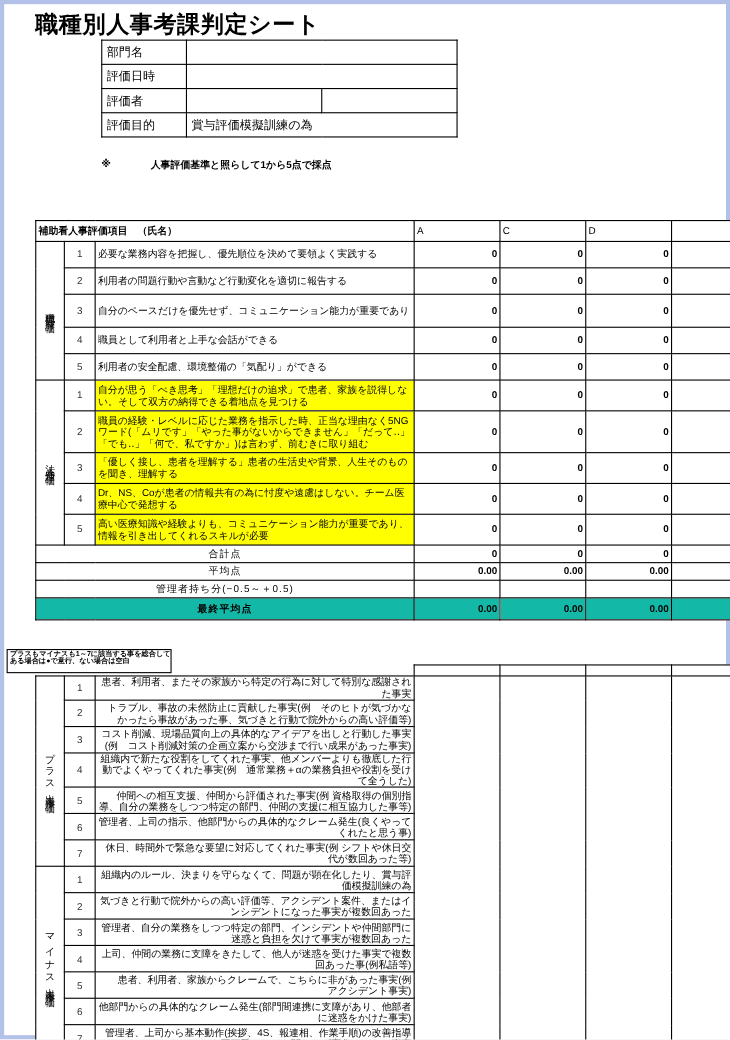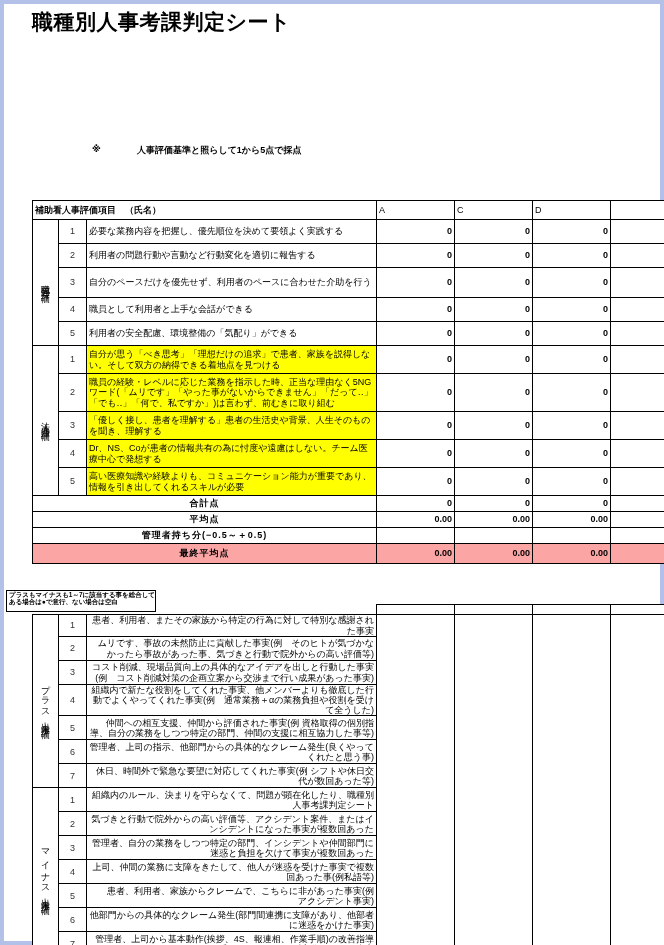--- a/index.html
+++ b/index.html
@@ -134,25 +134,25 @@
     font-size: 11px;
     height: 18px;
   }
   .hdr-col {
     text-align: left;
     vertical-align: top;
     font-size: 9px;
     padding-top: 0px;
   }
   .yellow { background: #ffff00; }
-  .green  { background: #fca5a5; }
+  .green  { background: #14b8a6; }
 
   .sum-label {
     text-align: center;
-    font-weight: bold;
+    font-weight: normal;
     font-size: 13px;
     letter-spacing: 1px;
     margin-top: 12px;
   }
   .sum-val {
     text-align: right;
     padding-right: 6px;
     font-weight: bold;
     font-size: 9px;
   }
@@ -209,20 +209,41 @@
   .memo-line { white-space: nowrap; }
 </style>
 </head>
 <body>
 
 <div class="page-frame">
   <div class="sheet">
 
     <div class="doc-title">職種別人事考課判定シート</div>
 
+    <table class="info">
+      <tbody>
+          <tr>
+        <td class="lbl">部門名</td>
+        <td colspan="2"></td>
+      </tr>
+      <tr>
+        <td class="lbl">評価日時</td>
+        <td colspan="2"></td>
+      </tr>
+      <tr>
+        <td class="lbl">評価者</td>
+        <td style="width:168px"></td>
+        <td></td>
+      </tr>
+      <tr>
+        <td class="lbl">評価目的</td>
+        <td colspan="2">賞与評価模擬訓練の為</td>
+      </tr>
+    </tbody>
+      </table>
 
     <div class="note-asterisk">※</div>
     <div class="note-text">人事評価基準と照らして1から5点で採点</div>
 
     <table class="grid" id="main-grid" style="left:28px; top:196px; width:610px;">
       <colgroup>
         <col class="c-group">
           <col class="c-num">
           <col class="c-item">
         <col class="c-score">
@@ -250,21 +271,21 @@
           <tr style="height:24px">
             <td class="num-cell">2</td>
             <td class="item-cell">利用者の問題行動や言動など行動変化を適切に報告する</td>
             <td class="score-cell">0</td>
             <td class="score-cell">0</td>
             <td class="score-cell">0</td>
             <td class="score-cell">0</td>
           </tr>
           <tr style="height:30px">
             <td class="num-cell">3</td>
-            <td class="item-cell">自分のペースだけを優先せず、利用者のペースに合わせた介助を行う</td>
+            <td class="item-cell">自分のペースだけを優先せず、コミュニケーション能力が重要であり</td>
             <td class="score-cell">0</td>
             <td class="score-cell">0</td>
             <td class="score-cell">0</td>
             <td class="score-cell">0</td>
           </tr>
           <tr style="height:24px">
             <td class="num-cell">4</td>
             <td class="item-cell">職員として利用者と上手な会話ができる</td>
             <td class="score-cell">0</td>
             <td class="score-cell">0</td>
@@ -378,21 +399,21 @@
             <td rowspan="7" class="group-cell">プラス出来事評価</td>
             <td class="lower-num">1</td>
             <td class="lower-item">患者、利用者、またその家族から特定の行為に対して特別な感謝された事実</td>
             <td rowspan="14"></td>
             <td rowspan="14"></td>
             <td rowspan="14"></td>
             <td rowspan="14"></td>
           </tr>
           <tr style="height:24px">
             <td class="lower-num">2</td>
-            <td class="lower-item">ムリです、事故の未然防止に貢献した事実(例　そのヒトが気づかなかったら事故があった事、気づきと行動で院外からの高い評価等)</td>
+            <td class="lower-item">トラブル、事故の未然防止に貢献した事実(例　そのヒトが気づかなかったら事故があった事、気づきと行動で院外からの高い評価等)</td>
           </tr>
           <tr style="height:24px">
             <td class="lower-num">3</td>
             <td class="lower-item">コスト削減、現場品質向上の具体的なアイデアを出しと行動した事実(例　コスト削減対策の企画立案から交渉まで行い成果があった事実)</td>
           </tr>
           <tr style="height:24px">
             <td class="lower-num">4</td>
             <td class="lower-item">組織内で新たな役割をしてくれた事実、他メンバーよりも徹底した行動でよくやってくれた事実(例　通常業務＋αの業務負担や役割を受けて全うした)</td>
           </tr>
           <tr style="height:24px">
@@ -403,21 +424,21 @@
             <td class="lower-num">6</td>
             <td class="lower-item">管理者、上司の指示、他部門からの具体的なクレーム発生(良くやってくれたと思う事)</td>
           </tr>
           <tr style="height:24px">
             <td class="lower-num">7</td>
             <td class="lower-item">休日、時間外で緊急な要望に対応してくれた事実(例 シフトや休日交代が数回あった等)</td>
           </tr>
           <tr style="height:24px">
             <td rowspan="7" class="group-cell">マイナス出来事評価</td>
             <td class="lower-num">1</td>
-            <td class="lower-item">組織内のルール、決まりを守らなくて、問題が顕在化したり、職種別人事考課判定シート</td>
+            <td class="lower-item">組織内のルール、決まりを守らなくて、問題が顕在化したり、賞与評価模擬訓練の為</td>
           </tr>
           <tr style="height:24px">
             <td class="lower-num">2</td>
             <td class="lower-item">気づきと行動で院外からの高い評価等、アクシデント案件、またはインシデントになった事実が複数回あった</td>
           </tr>
           <tr style="height:24px">
             <td class="lower-num">3</td>
             <td class="lower-item">管理者、自分の業務をしつつ特定の部門、インシデントや仲間部門に迷惑と負担を欠けて事実が複数回あった</td>
           </tr>
           <tr style="height:24px">

